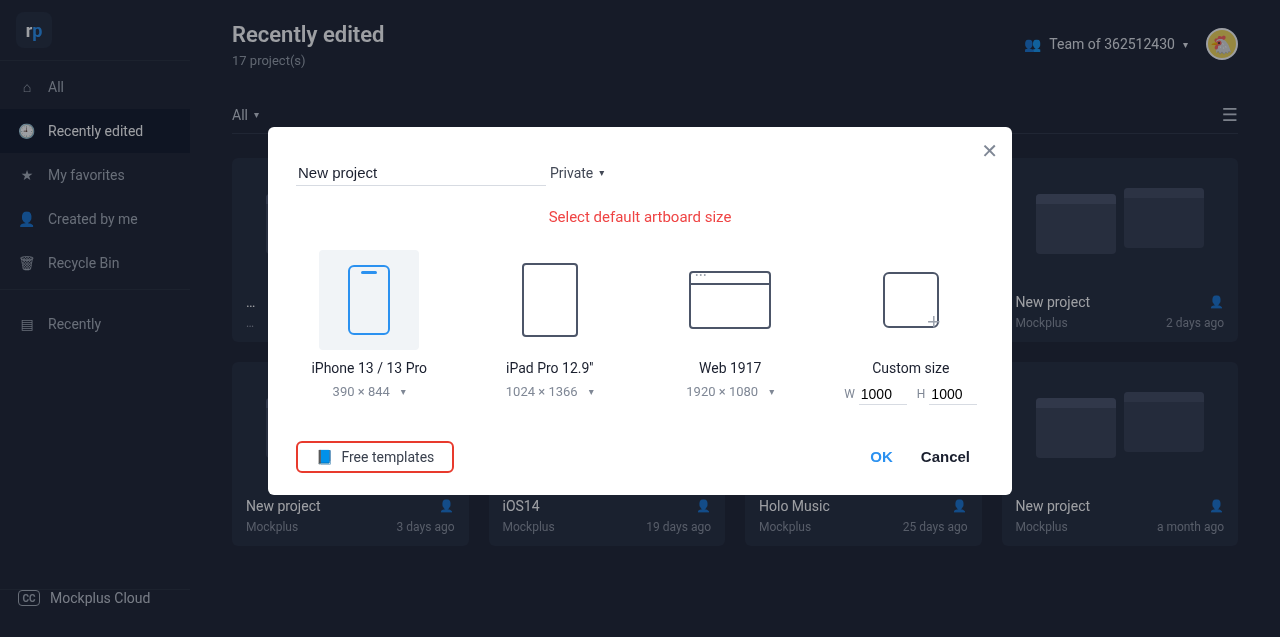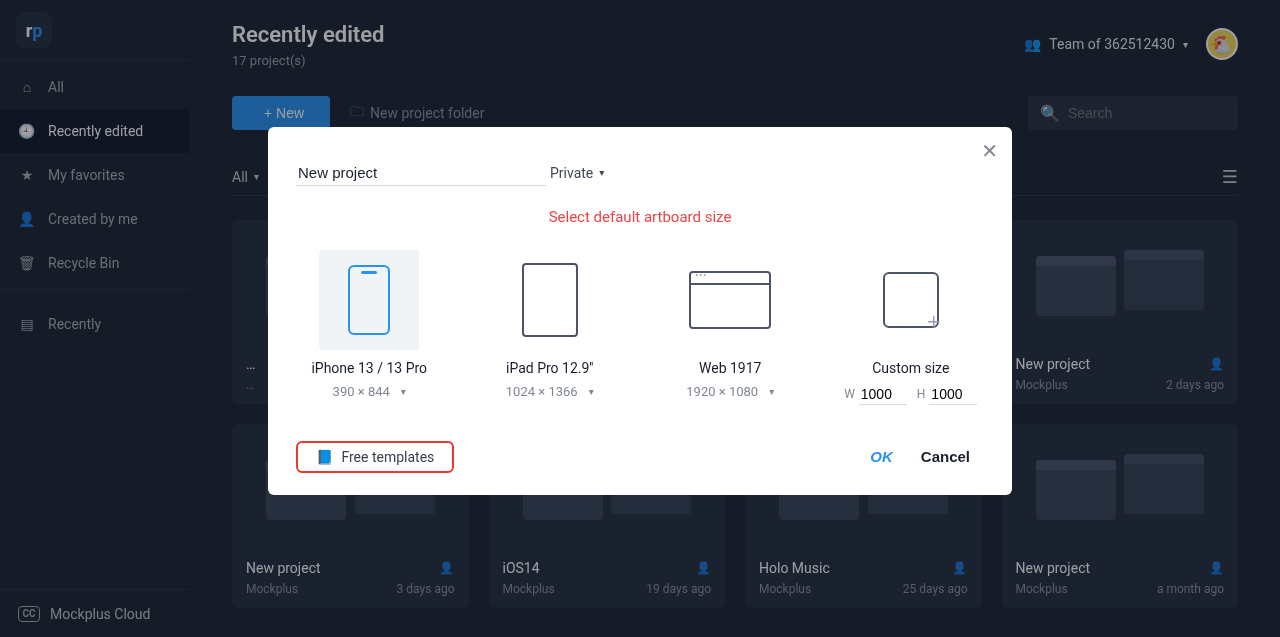--- a/index.html
+++ b/index.html
@@ -46,21 +46,21 @@
     font-size: 14px;
     cursor: pointer;
   }
   .nav-item.active { background: #13192a; color: #fff; }
   .nav-item .icon { width: 18px; display: inline-flex; justify-content: center; }
   .nav-sep { border-top: 1px solid rgba(255,255,255,0.05); margin-top: 4px; padding-top: 12px; }
 
   .footer {
     margin-top: auto;
     height: 48px;
-    display: flex; align-items: center;
+    display: flex; align-items: flex-start;
     padding: 0 18px;
     gap: 10px;
     font-size: 14px;
     color: #c2c6cf;
     border-top: 1px solid rgba(255,255,255,0.05);
   }
   .cc-badge {
     border: 1.5px solid #a7adb8; color: #a7adb8;
     font-size: 10px; font-weight: 700;
     width: 22px; height: 16px;
@@ -196,21 +196,21 @@
   .modal-footer { display: flex; align-items: center; margin-top: 36px; }
   .free-templates {
     border: 2px solid #e83a2d;
     border-radius: 6px;
     padding: 6px 18px;
     display: inline-flex; align-items: center; gap: 8px;
     font-size: 14px; color: #3a414e;
     cursor: pointer;
   }
   .modal-footer .spacer { flex: 1; }
-  .ok-btn { color: #2b91f0; font-weight: 600; font-size: 15px; background: none; border: none; cursor: pointer; padding: 6px 14px; font-style: italic; }
+  .ok-btn { color: #2b91f0; font-weight: 600; font-size: 15px; background: none; border: none; cursor: pointer; padding: 6px 14px; }
   .cancel-btn { color: #1a1f2e; font-weight: 600; font-size: 15px; background: none; border: none; cursor: pointer; padding: 6px 14px; }
   .chev { font-size: 10px; }
   .user-icon { font-size: 12px; color: #8a919e; }
 </style>
 </head>
 <body>
 
 <div class="sidebar">
   <div class="logo-box">
     <div class="logo">
@@ -261,34 +261,20 @@
     <div class="team-row">
       <div class="team-selector">
         <span>👥</span>
         <span>Team of 362512430</span>
         <span class="chev">▾</span>
       </div>
       <div class="avatar">🐔</div>
     </div>
   </div>
 
-  <div class="action-row">
-    <button class="new-btn">
-      <span></span>
-      <span>+ New</span>
-    </button>
-    <span class="new-folder-link">
-      <span>🗀</span>
-      <span>New project folder</span>
-    </span>
-    <div class="search-box">
-      <span>🔍</span>
-      <input placeholder="Search" style="">
-    </div>
-  </div>
 
   <div class="filter-row">
     <span class="filter-label">
       <span>All</span>
       <span class="chev">▾</span>
     </span>
     <span class="view-toggle">☰</span>
   </div>
 
   <div class="grid">

